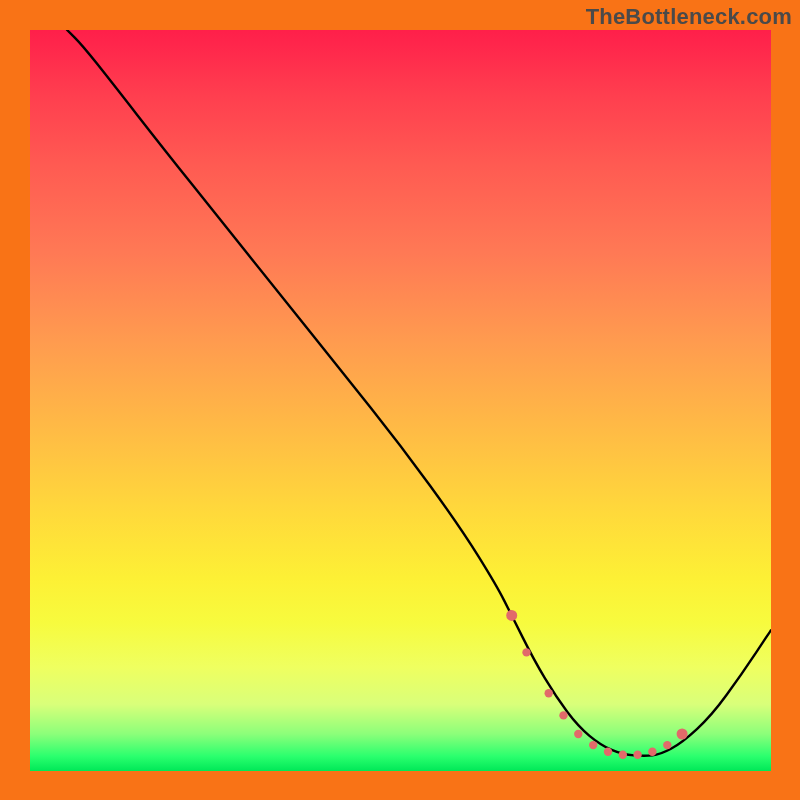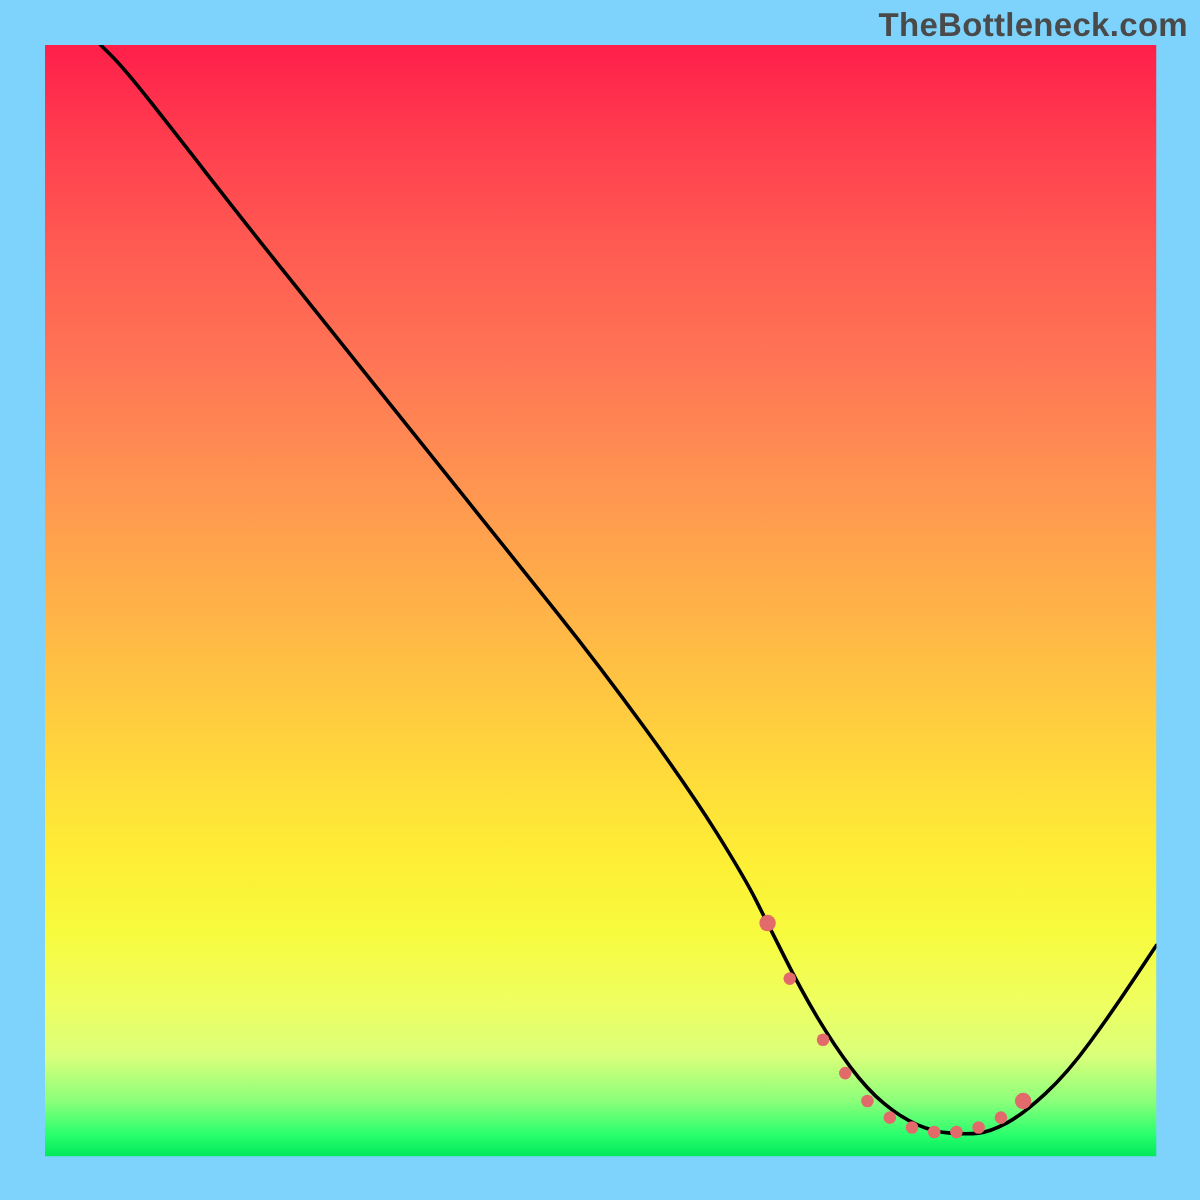--- a/index.html
+++ b/index.html
@@ -5,21 +5,21 @@
   body {
     margin: 0;
     padding: 0;
     background: #fff;
     font-family: Arial, Helvetica, sans-serif;
   }
   .stage {
     position: relative;
     width: 800px;
     height: 800px;
-    background: #7dd3fc;
+    background: #f97316;
     overflow: hidden;
   }
   .watermark {
     position: absolute;
     top: 4px;
     right: 8px;
     font-size: 22px;
     font-weight: 600;
     color: #4a4a4a;
     font-family: Arial, Helvetica, sans-serif;

